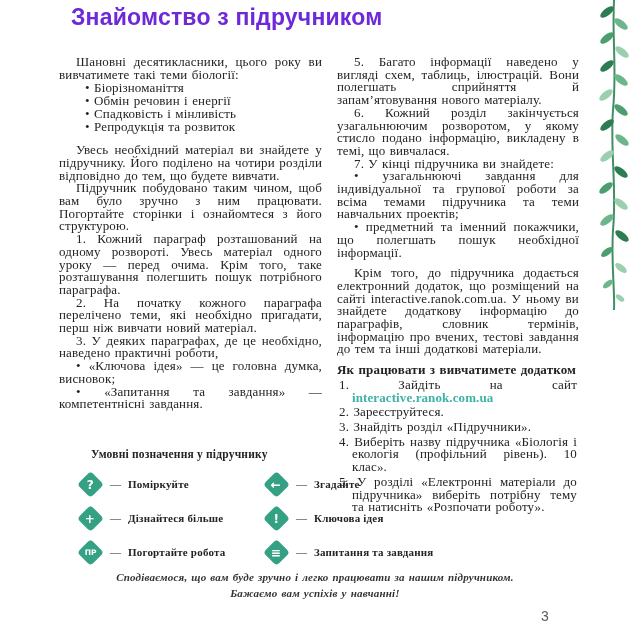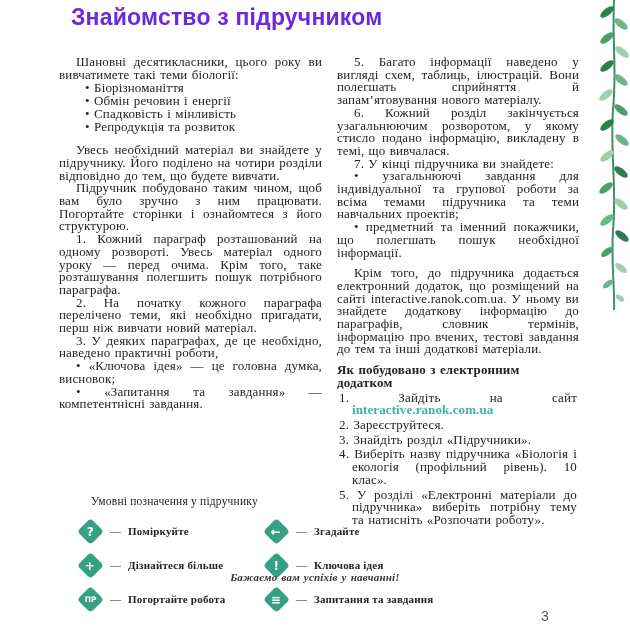--- a/index.html
+++ b/index.html
@@ -25,21 +25,21 @@
   .para{margin:0;text-indent:17px;}
   .gap-before{margin-top:11px;}
   .small-gap-before{margin-top:8px;}
   .topics{list-style:none;margin:1px 0 0 0;padding:0 0 0 26px;text-align:left;}
   .topics li{margin:0;line-height:12.7px;}
   .topics li::before{content:"•  ";}
   .howto-heading{margin:8px 0 1px 0;font-weight:bold;text-indent:0;text-align:left;}
   .step{padding-left:13px;text-indent:-13px;margin:2px;}
   .site-link{color:#3db3a2;font-weight:bold;letter-spacing:.1px;}
   .legend{position:absolute;left:78px;top:448px;width:420px;}
-  .legend-heading{font-weight:normal;font-size:11.5px;margin-left:13px;letter-spacing:.2px;margin-top:47px;}
+  .legend-heading{font-weight:bold;font-size:11.5px;margin-left:13px;letter-spacing:.2px;}
   .legend-grid{
     margin-top:11px;display:grid;grid-template-columns:186px 220px;
     row-gap:8px;
   }
   .legend-item{display:flex;align-items:center;height:26px;}
   .diamond{
     width:19px;height:19px;border-radius:4px;background:#35a184;
     transform:rotate(45deg);display:flex;align-items:center;justify-content:center;
     margin:0 10px 0 3px;flex:none;
   }
@@ -113,21 +113,21 @@
       <p class="para">• «Запитання та завдання» — компетентнісні завдання.</p>
     </div>
 
     <div class="col-right">
       <p class="para">5. Багато інформації наведено у вигляді схем, таблиць, ілюстрацій. Вони полегшать сприйняття й запам’ятовування нового матеріалу.</p>
       <p class="para">6. Кожний розділ закінчується узагальнюючим розворотом, у якому стисло подано інформацію, викладену в темі, що вивчалася.</p>
       <p class="para">7. У кінці підручника ви знайдете:</p>
       <p class="para">• узагальнюючі завдання для індивідуальної та групової роботи за всіма темами підручника та теми навчальних проектів;</p>
       <p class="para">• предметний та іменний покажчики, що полегшать пошук необхідної інформації.</p>
       <p class="para small-gap-before"><span>Крім того, до підручника додається електронний додаток, що розміщений на сайті</span> <span>interactive.ranok.com.ua.</span> <span>У ньому ви знайдете додаткову інформацію до параграфів, словник термінів, інформацію про вчених, тестові завдання до тем та інші додаткові матеріали.</span></p>
-      <p class="howto-heading">Як побудовано з електронним додатком</p>
+      <p class="howto-heading">Як працювати з вивчатимете додатком</p>
       <div class="step"><span>1.</span> <span>Зайдіть на сайт</span> <span class="site-link">interactive.ranok.com.ua</span></div>
       <div class="step"><span>2.</span> <span>Зареєструйтеся.</span></div>
       <div class="step"><span>3.</span> <span>Знайдіть розділ «Підручники».</span></div>
       <div class="step"><span>4.</span> <span>Виберіть назву підручника «Біологія і екологія (профільний рівень). 10 клас».</span></div>
       <div class="step"><span>5.</span> <span>У розділі «Електронні матеріали до підручника» виберіть потрібну тему та натисніть «Розпочати роботу».</span></div>
     </div>
 
   </div>
 
   <div class="legend">
@@ -176,18 +176,19 @@
             <span class="glyph">≡</span>
           </span>
         <span class="legend-dash">—</span>
         <span class="legend-label">Запитання та завдання</span>
       </div>
 
     </div>
   </div>
 
   <div class="footer">
+    <div>Сподіваємося, що вам буде зручно і легко працювати за нашим підручником.</div>
     <div>Бажаємо вам успіхів у навчанні!</div>
   </div>
 
   <div class="page-number">3</div>
 
 </div>
 
 </body></html>

